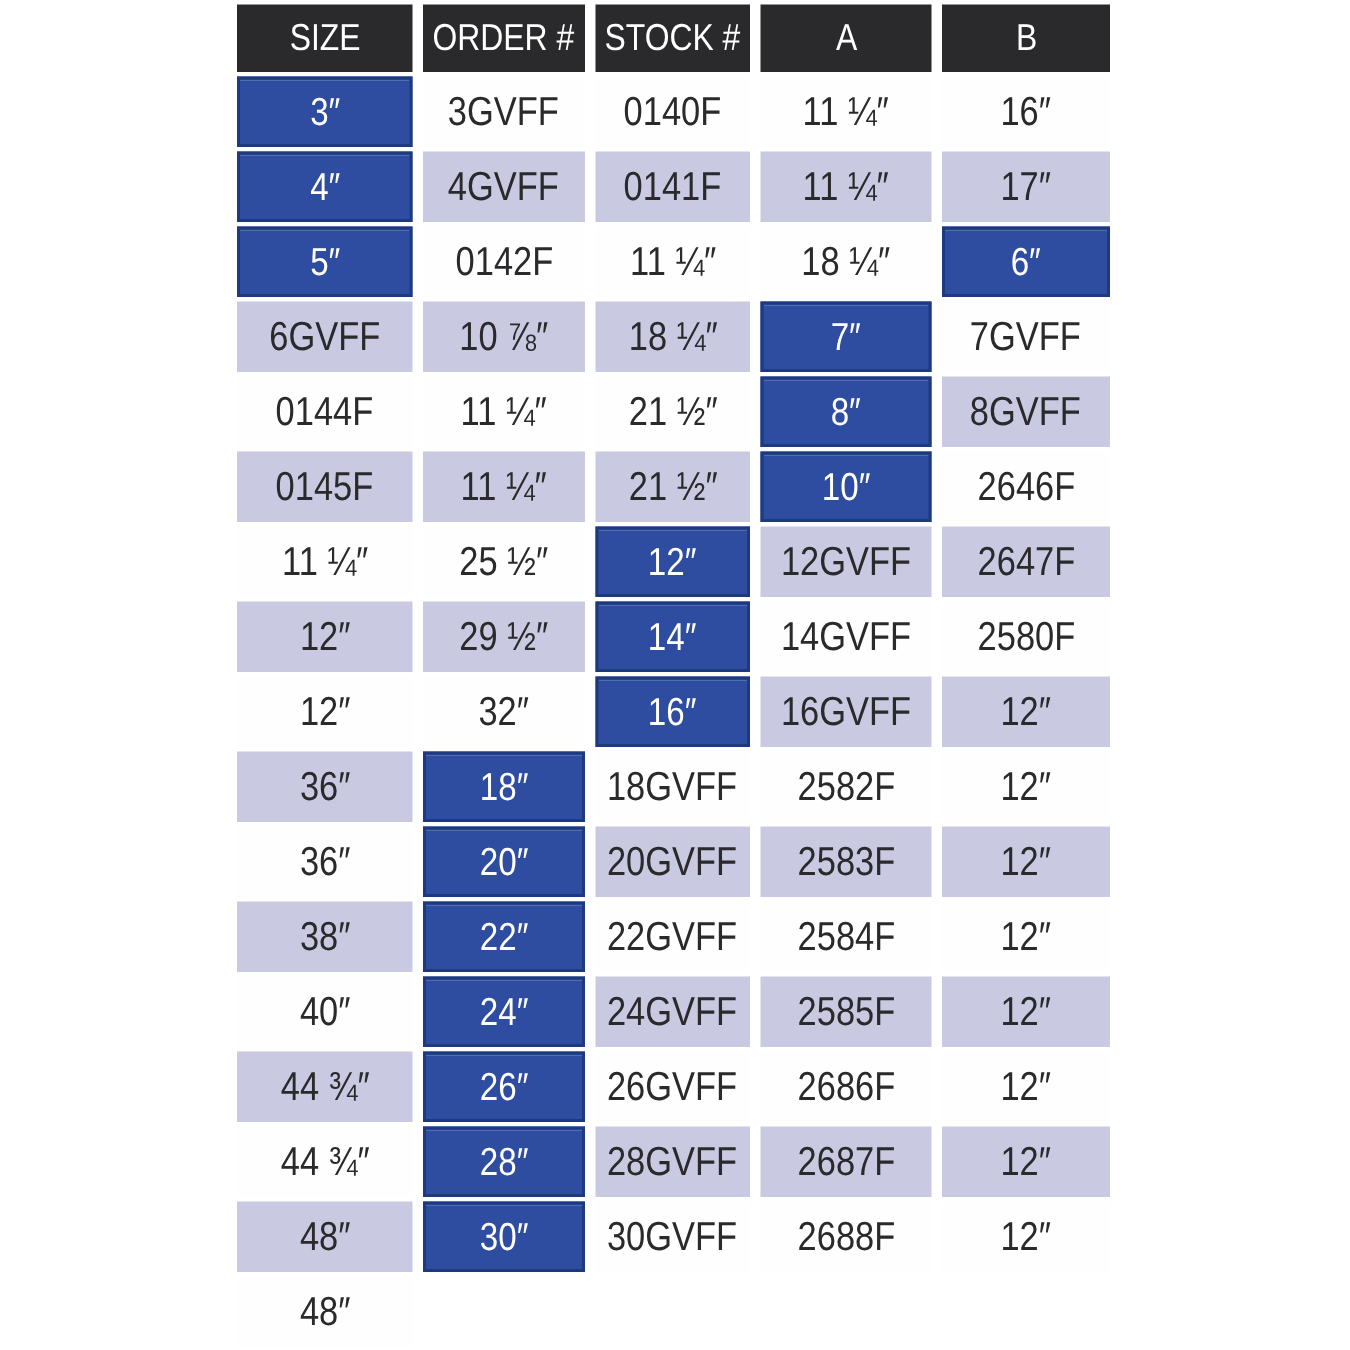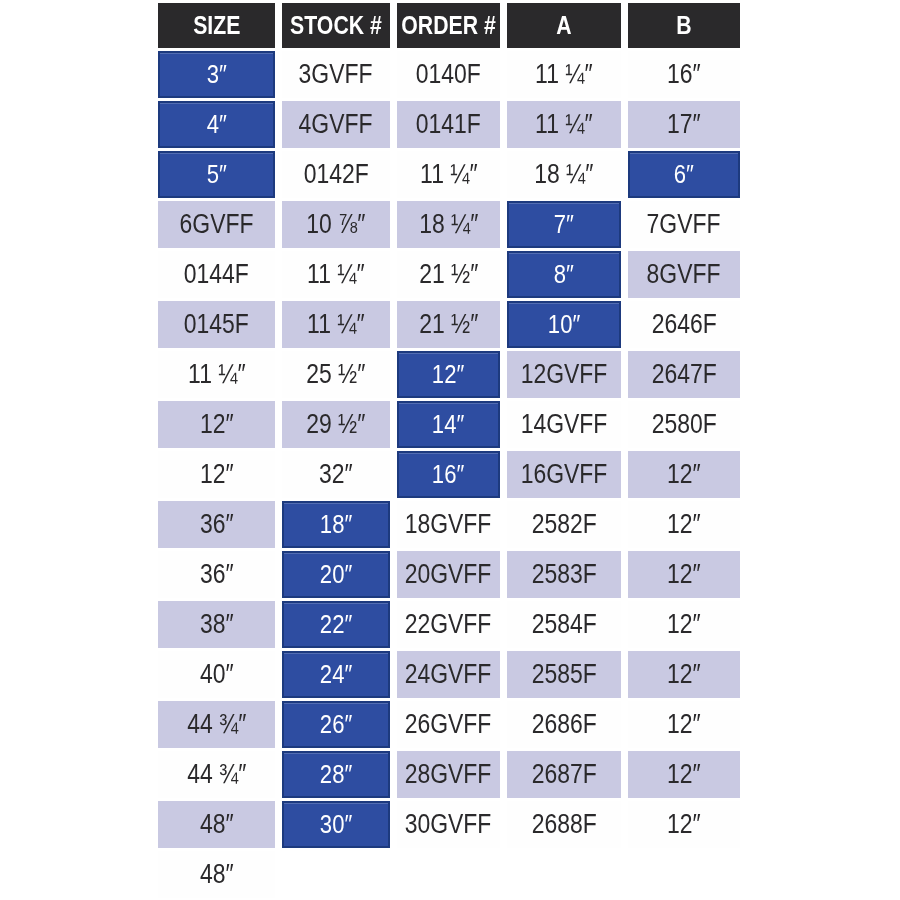--- a/index.html
+++ b/index.html
@@ -33,21 +33,21 @@
   }
   .cell span {
     display: inline-block;
     transform: scaleX(0.85);
     white-space: nowrap;
   }
   .head {
     background: var(--header-bg, #2a292b);
     color: #ffffff;
     font-size: 25px;
-    font-weight: bold;
+    font-weight: normal;
   }
   .size {
     background: var(--size-bg, #2e4da1);
     color: #ffffff;
     border: 2px solid var(--size-border, #1d3a7e);
     box-shadow: inset 0 1px 0 rgba(255,255,255,0.18);
     font-size: 26px;
   }
   .data {
     background: #fefefe;
@@ -61,24 +61,24 @@
 </style>
 </head>
 <body>
 
 <div class="page">
   <div class="spec-table" id="spec-table">
       <div class="cell head">
         <span>SIZE</span>
       </div>
       <div class="cell head">
+        <span>ORDER #</span>
+      </div>
+      <div class="cell head">
         <span>STOCK #</span>
-      </div>
-      <div class="cell head">
-        <span>ORDER #</span>
       </div>
       <div class="cell head">
         <span>A</span>
       </div>
       <div class="cell head">
         <span>B</span>
       </div>
       <div class="cell size">
         <span>3″</span>
       </div>

